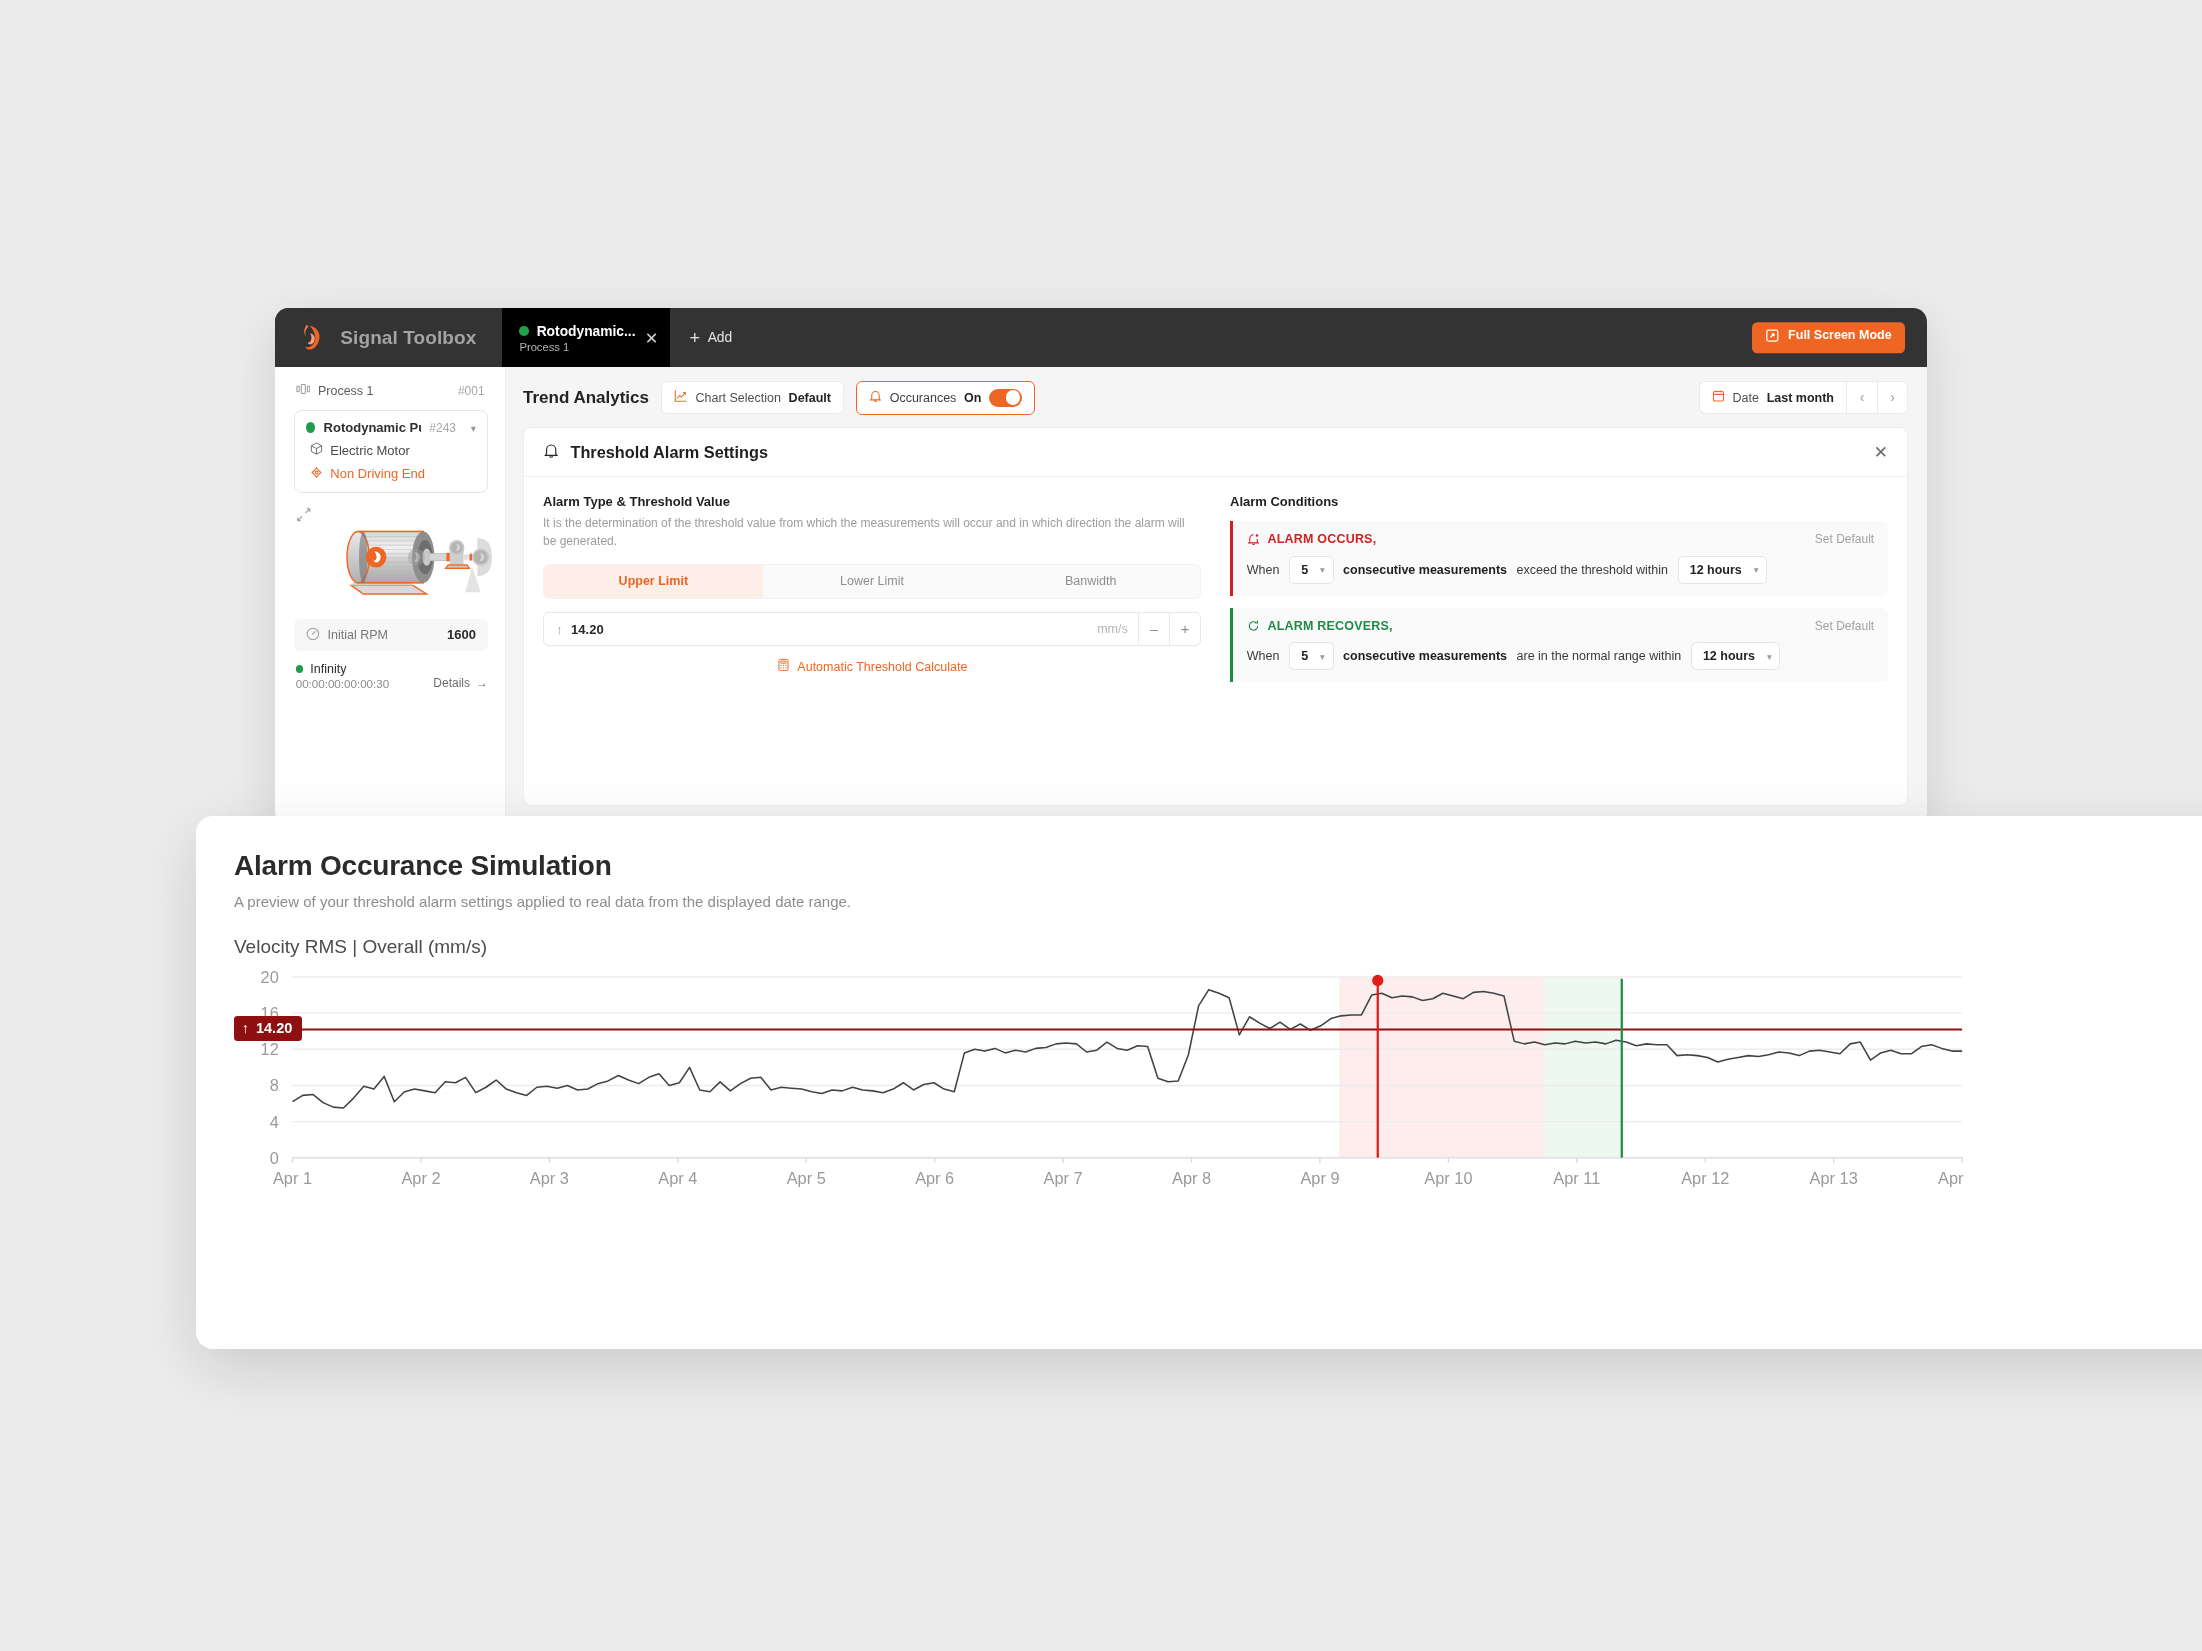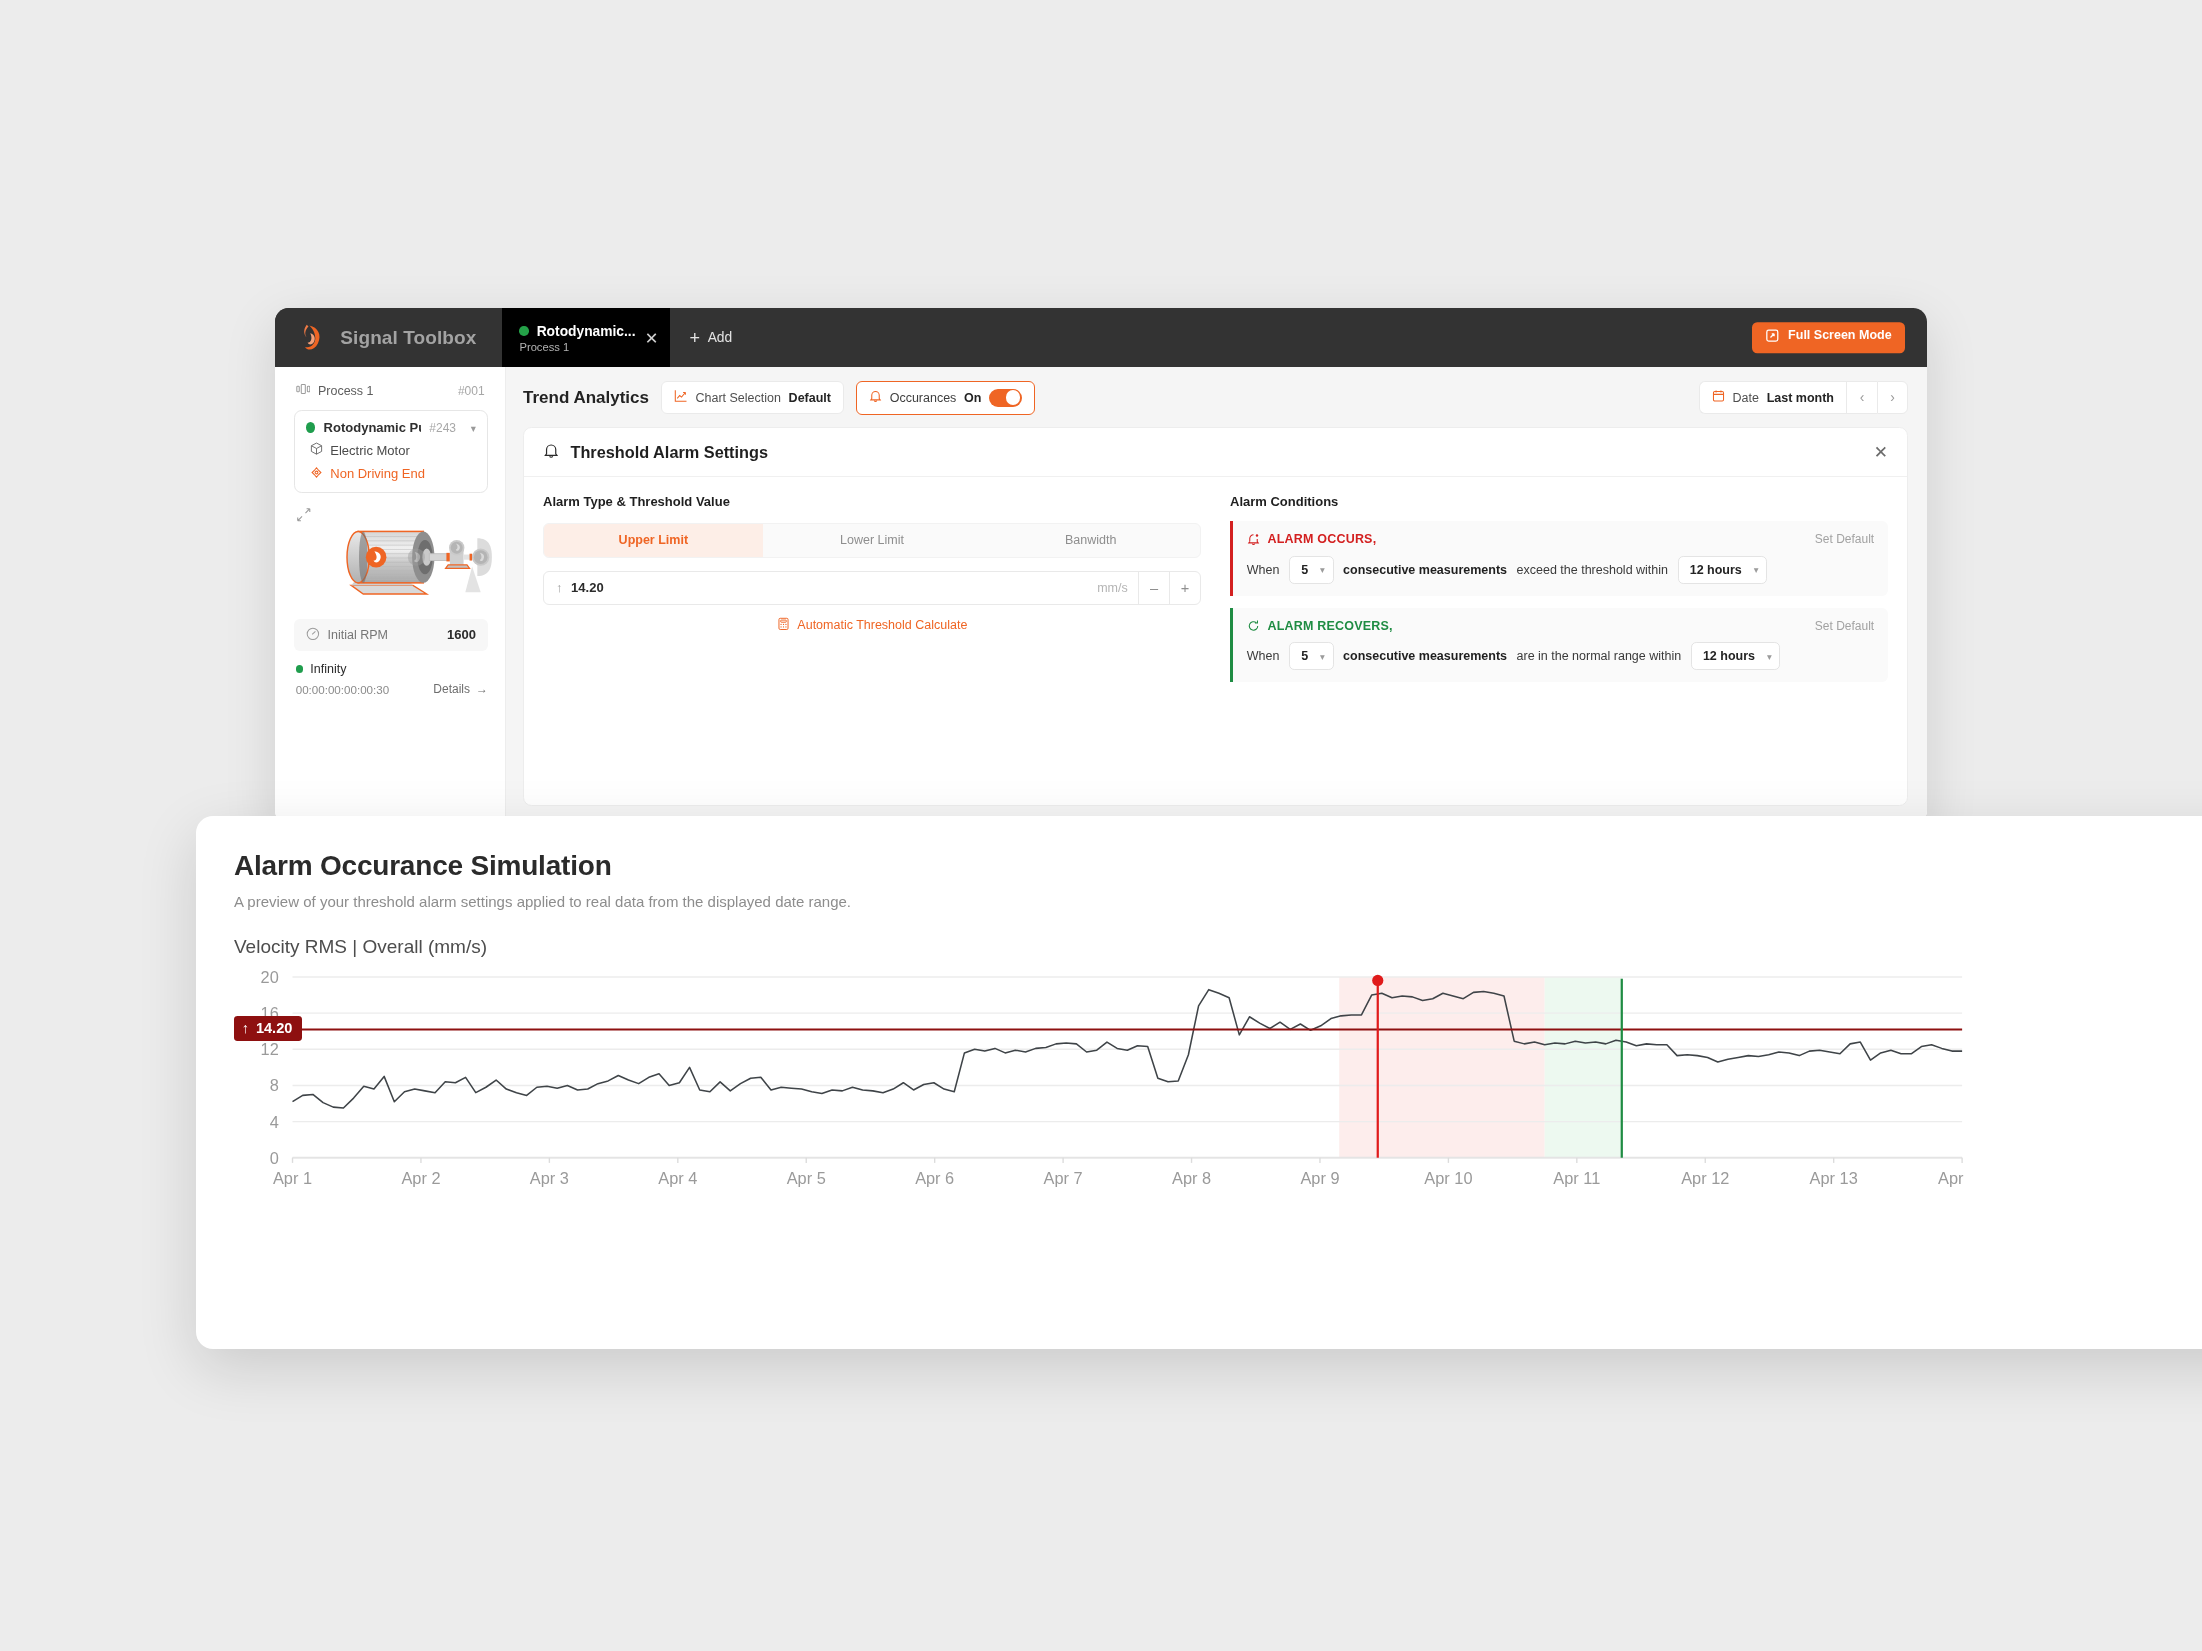--- a/index.html
+++ b/index.html
@@ -118,21 +118,21 @@
     margin-top: 6.9px; background: #f7f7f7; border-radius: 6px;
     padding: 7.7px 12px; display: flex; align-items: center; gap: 7.7px;
   }
   #rpm-box .rpm-label { font-size: 12.5px; color: #767676; }
   #rpm-box .rpm-value { margin-left: auto; font-size: 13px; font-weight: bold; color: #2b2b2b; }
 
   #status-block { margin-top: 11.2px; padding-left: 1.7px; }
   .status-line { display: flex; align-items: center; gap: 6.9px; }
   .status-line .s-dot { width: 7.7px; height: 7.7px; border-radius: 50%; background: #1f9d4d; }
   .status-line .s-text { font-size: 12.5px; color: #2b2b2b; }
-  #time-row { display: flex; align-items: center; margin-top: 6px; }
+  #time-row { display: flex; align-items: center; }
   #time-row .tcode { font-size: 11.6px; color: #8b8b8b; }
   #time-row .details { margin-left: auto; font-size: 12px; color: #6d6d6d; display:flex; align-items:center; gap:6px;}
 
   
   #main { flex: 1; background: #f5f5f5; padding: 13.8px 19px 0 17px; }
   #main-toolbar { display: flex; align-items: center; gap: 12px; }
   #page-title { font-size: 17px; font-weight: bold; color: #232323; }
   .pill {
     background: #fff; border: 0.9px solid #eaeaea; border-radius: 6px;
     padding: 6.9px 12px; display: flex; align-items: center; gap: 7.7px;
@@ -497,20 +497,21 @@
             </svg>
           </span>
           <span class="title">Threshold Alarm Settings</span>
           <span id="settings-close">✕</span>
         </div>
 
         <div id="settings-body">
 
           <div class="col">
             <div class="col-title">Alarm Type &amp; Threshold Value</div>
+            <div class="col-desc">It is the determination of the threshold value from which the measurements will occur and in which direction the alarm will be generated.</div>
 
             <div id="limit-tabs">
               <div class="ltab sel">Upper Limit</div>
               <div class="ltab">Lower Limit</div>
               <div class="ltab">Banwidth</div>
             </div>
 
             <div id="threshold-input">
               <div class="val-wrap">
                 <span class="arrow-up">↑</span>

